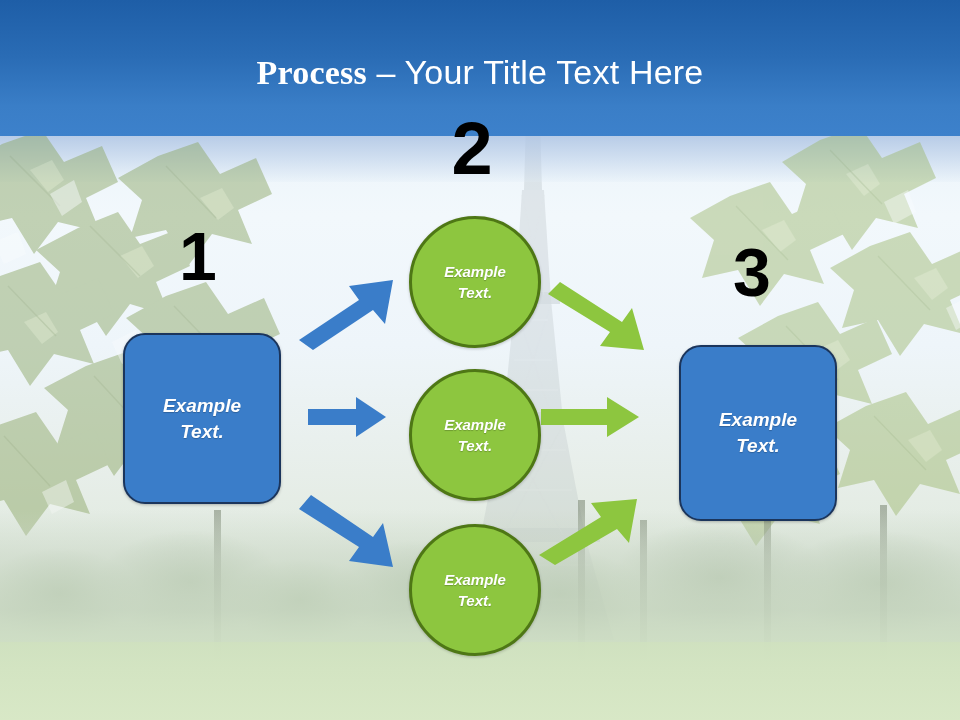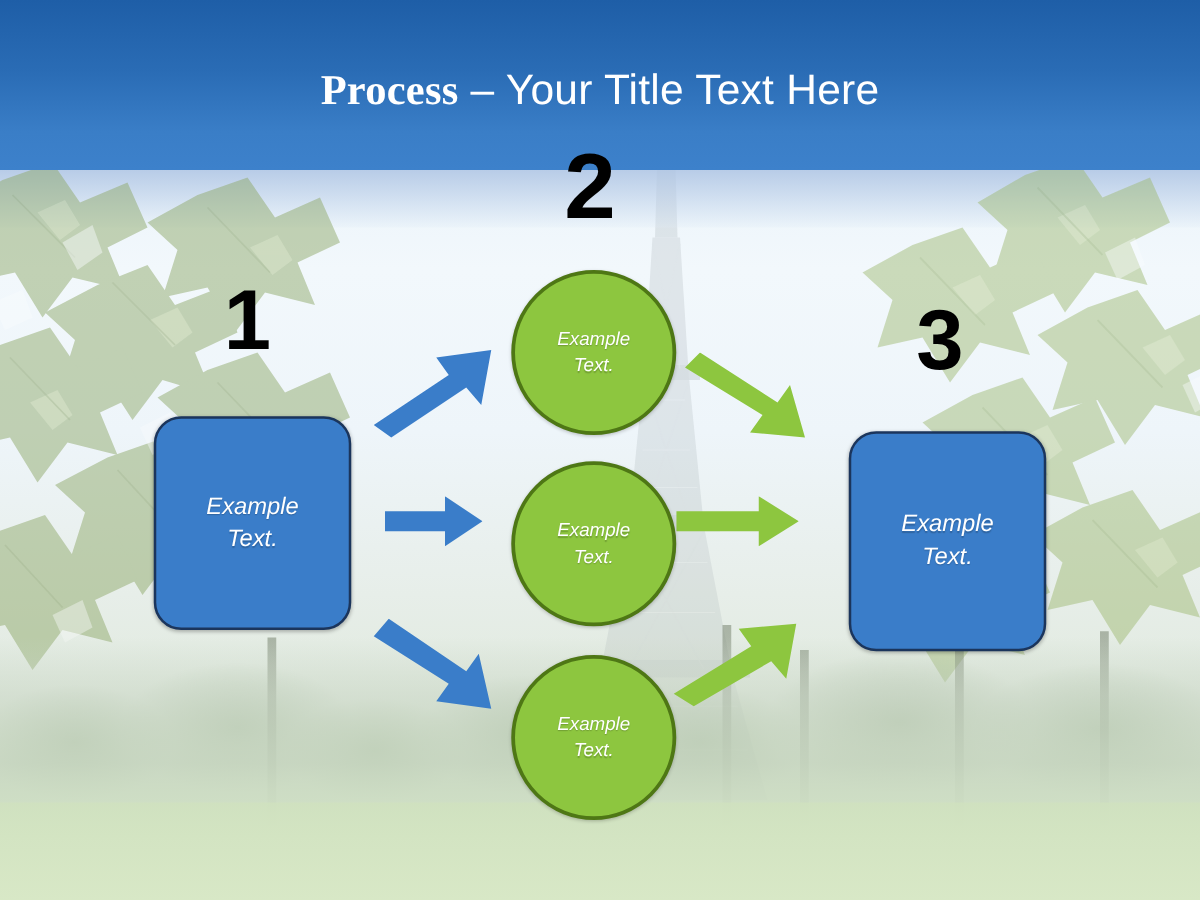--- a/index.html
+++ b/index.html
@@ -162,21 +162,21 @@
     border-radius: 22px;
     box-shadow: 0 1px 3px rgba(0,0,0,0.25);
     z-index: 25;
     display: flex;
     align-items: center;
     justify-content: center;
   }
   .blue-box .box-text,
   .circle .circle-text {
     color: #ffffff;
-    font-weight: normal;
+    font-weight: bold;
     font-style: italic;
     font-size: 19px;
     line-height: 26px;
     text-align: center;
     text-shadow: 0 1px 1px rgba(0,0,0,0.22);
     white-space: pre-line;
   }
   #box-start { left: 123px; top: 333px; width: 154px; height: 167px; }
   #box-end   { left: 679px; top: 345px; width: 154px; height: 172px; }
 

